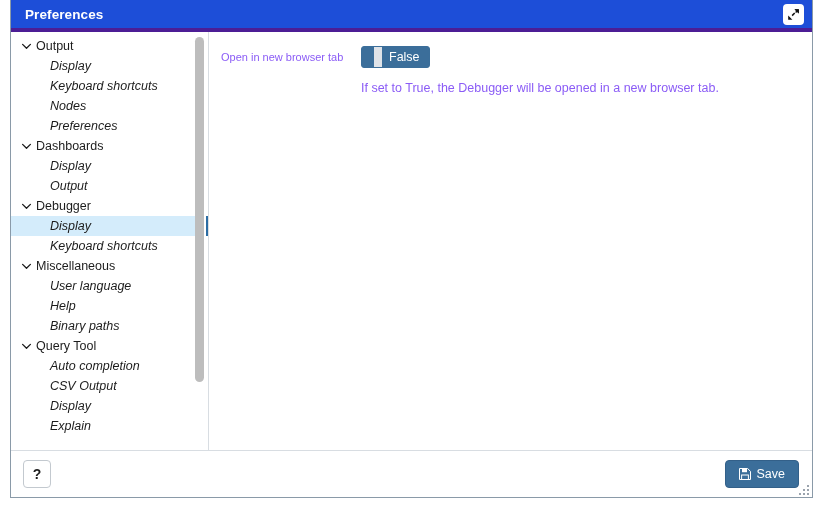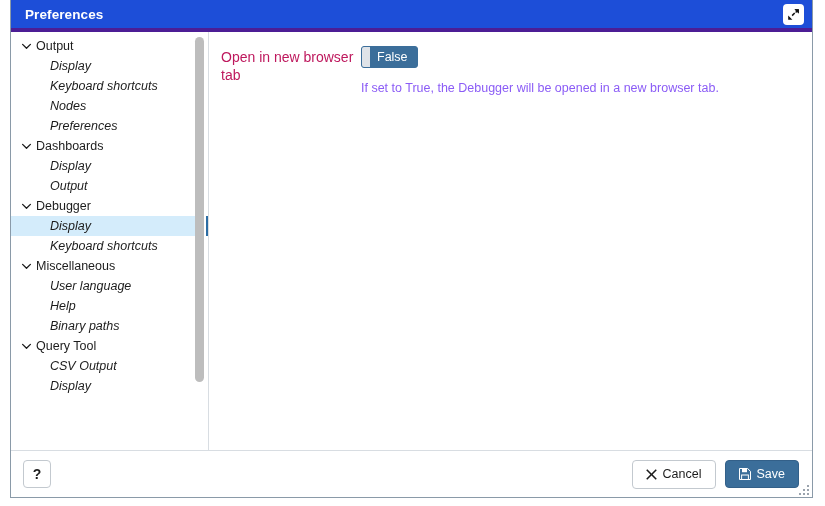--- a/index.html
+++ b/index.html
@@ -144,37 +144,38 @@
     box-sizing: border-box;
     overflow: hidden;
   }
   .field-row {
     display: flex;
     align-items: flex-start;
   }
   .field-label {
     width: 140px;
     min-width: 140px;
-    font-size: 14px;
-    color: #be185d;
+    font-size: 11px;
+    color: #8b5cf6;
     line-height: 18px;
     padding-top: 2px;
   }
   .field-control { flex: 1; }
 
   .toggle {
     display: inline-flex;
     align-items: center;
     height: 22px;
     border: 1px solid #3b6e9a;
     border-radius: 3px;
     background: #3b6e9a;
     overflow: hidden;
     cursor: pointer;
     box-sizing: border-box;
+    padding-left: 12px;
   }
   .toggle-knob {
     width: 8px;
     height: 100%;
     background: #dfe3e8;
   }
   .toggle-text {
     color: #ffffff;
     font-size: 12.5px;
     padding: 0 9px 0 7px;
@@ -332,24 +333,30 @@
           </div>
           <div class="tree-row parent">
             <span class="chevron">
               <svg width="11" height="11" viewBox="0 0 11 11">
                 <path d="M1.6 3.4 L5.5 7.3 L9.4 3.4" fill="none" stroke="#1c1c1c" stroke-width="1.3" stroke-linecap="round" stroke-linejoin="round"></path>
               </svg>
             </span>
             <span class="tree-label">Query Tool</span>
           </div>
           <div class="tree-row child">
+            <span class="tree-label">Auto completion</span>
+          </div>
+          <div class="tree-row child">
             <span class="tree-label">CSV Output</span>
           </div>
           <div class="tree-row child">
             <span class="tree-label">Display</span>
+          </div>
+          <div class="tree-row child">
+            <span class="tree-label">Explain</span>
           </div>
         </div>
       <div id="sb-track">
         <div id="sb-thumb"></div>
       </div>
     </div>
 
     <div id="v-divider"></div>
 
     <div id="content">
@@ -365,26 +372,20 @@
       </div>
     </div>
 
   </div>
 
   <div id="footer">
     <div class="btn" id="help-btn">
       <span>?</span>
     </div>
     <div class="spacer"></div>
-    <div class="btn" id="cancel-btn">
-      <svg width="11" height="11" viewBox="0 0 11 11">
-        <path d="M1.3 0.2 L5.5 4.4 L9.7 0.2 L10.8 1.3 L6.6 5.5 L10.8 9.7 L9.7 10.8 L5.5 6.6 L1.3 10.8 L0.2 9.7 L4.4 5.5 L0.2 1.3 Z" fill="#1c1c1c"></path>
-      </svg>
-      <span>Cancel</span>
-    </div>
     <div class="btn" id="save-btn">
       <svg width="12" height="12" viewBox="0 0 12 12">
         <path d="M0.5 0.5 H8.6 L11.5 3.4 V11.5 H0.5 Z" fill="none" stroke="#ffffff" stroke-width="1"></path>
         <rect x="3" y="1" width="5" height="3.2" fill="#ffffff"></rect>
         <rect x="2.6" y="7" width="6.8" height="4.5" fill="none" stroke="#ffffff" stroke-width="1"></rect>
       </svg>
       <span>Save</span>
     </div>
     <svg id="resize-grip" viewBox="0 0 13 13">
       <g fill="#9aa3ad">

